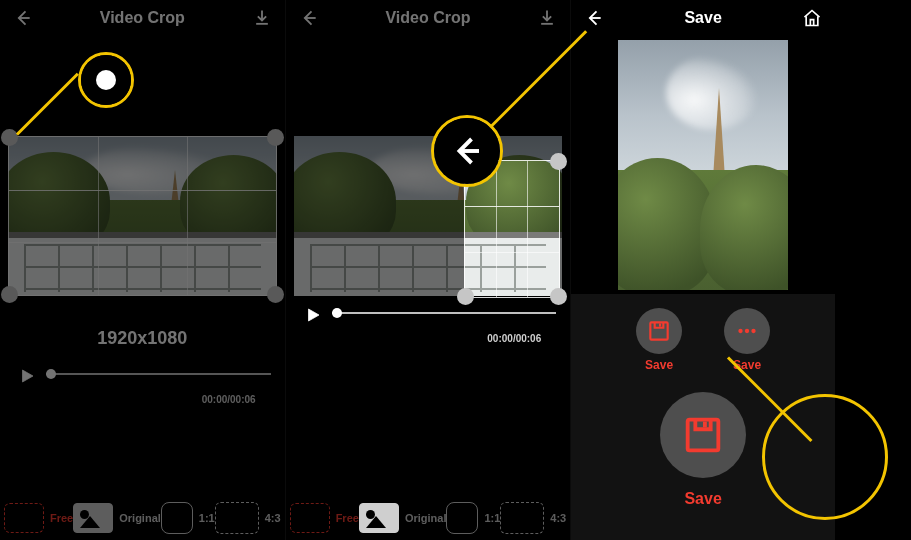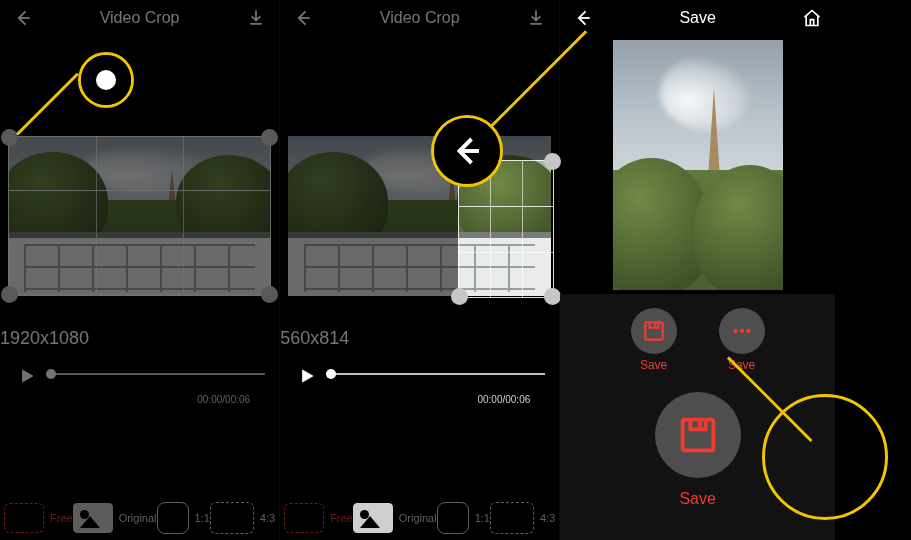--- a/index.html
+++ b/index.html
@@ -9,20 +9,21 @@
     color: #fff;
     width: 911px;
     height: 540px;
     overflow: hidden;
     position: relative;
   }
   .screens {
     display: flex;
     width: 835px;
     height: 540px;
+    font-weight: bold;
   }
   .screen {
     flex: 1;
     position: relative;
     border-right: 1px solid #1a1a1a;
     display: flex;
     flex-direction: column;
   }
   .screen:last-child { border-right: none; }
   
@@ -98,21 +99,21 @@
   .gv1,.gv2,.gh1,.gh2{position:absolute;background:rgba(255,255,255,0.6);}
   .gv1{top:0;bottom:0;width:1px;left:33.33%;}
   .gv2{top:0;bottom:0;width:1px;left:66.66%;}
   .gh1{left:0;right:0;height:1px;top:33.33%;}
   .gh2{left:0;right:0;height:1px;top:66.66%;}
   .handle {
     position:absolute; width:17px; height:17px; border-radius:50%;
     background:#c6c6c6;
   }
   
-  .dim-label { text-align:left; font-size:18px; color:#fff; margin-top:40px; }
+  .dim-label { text-align:center; font-size:18px; color:#fff; margin-top:40px; }
   
   .timeline { position:relative; margin: 14px 14px 0 14px; height:36px; }
   .track { position:absolute; left:32px; right:0; top:10px; height:2px; background:#bfbfbf; }
   .thumb { position:absolute; left:32px; top:6px; width:10px; height:10px; border-radius:50%; background:#fff;}
   .play { position:absolute; left:0; top:0;}
   .timecode { position:absolute; right:15px; bottom:-6px; font-size:10px; color:#cfcfcf;}
   
   .aspectbar {
     display:flex; gap:0; padding:6px 4px 6px 4px; margin-top:auto;
   }
@@ -284,21 +285,20 @@
           <div class="gh1"></div>
           <div class="gh2"></div>
         <div class="handle" style="left:-8px; top:-8px;"></div>
         <div class="handle" style="right:-8px; top:-8px;"></div>
         <div class="handle" style="left:-8px; bottom:-8px;"></div>
         <div class="handle" style="right:-8px; bottom:-8px;"></div>
       </div>
     </div>
 
     <div style="height:60px;"></div>
-    <div class="dim-label">560x814</div>
 
     <div class="timeline">
       <span class="play icon-btn">
         <svg width="18" height="18" viewBox="0 0 24 24" fill="#fff">
             <path d="M6 4 L20 12 L6 20 Z"></path>
           </svg>
       </span>
       <div class="track"></div>
       <div class="thumb"></div>
       <div class="timecode">00:00/00:06</div>

